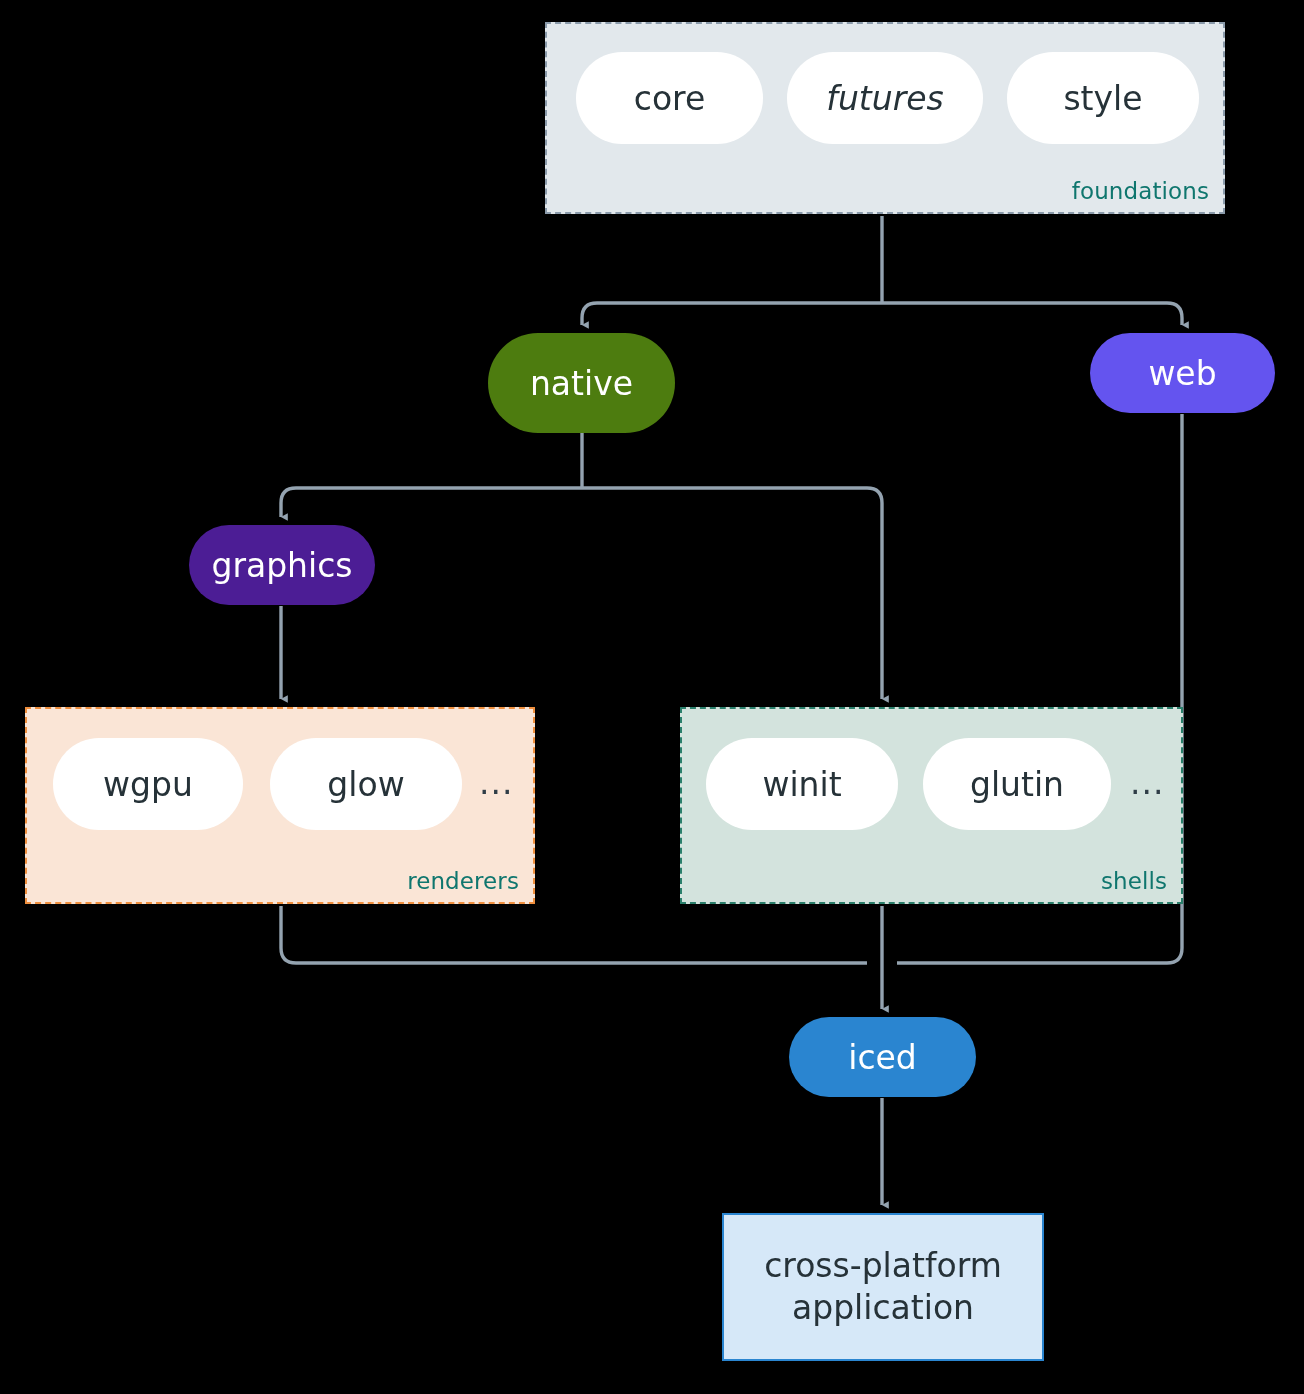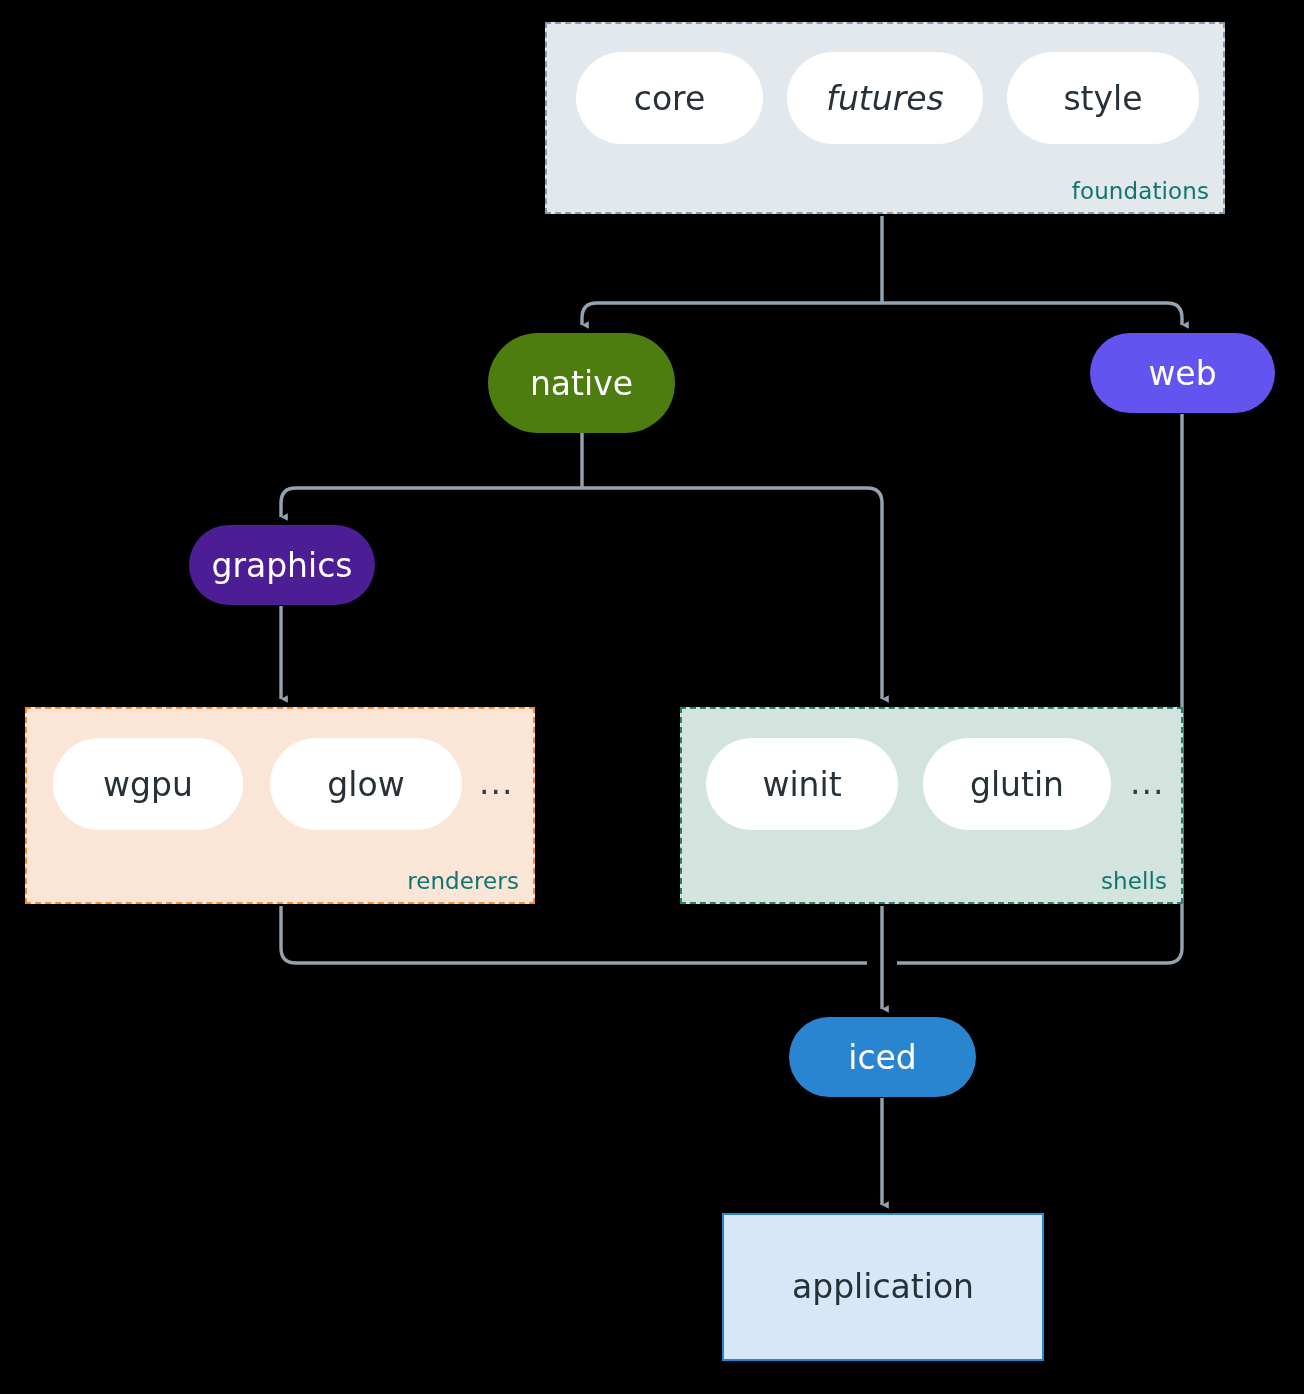--- a/index.html
+++ b/index.html
@@ -202,16 +202,17 @@
     </div>
     <div class="ellipsis" id="ell-shells">...</div>
     <div class="group-label">shells</div>
   </div>
 
   <div class="node" id="node-iced">
     <span>iced</span>
   </div>
 
   <div id="node-app">
+    <div>cross-platform</div>
     <div>application</div>
   </div>
 
 </div>
 
 </body></html>

